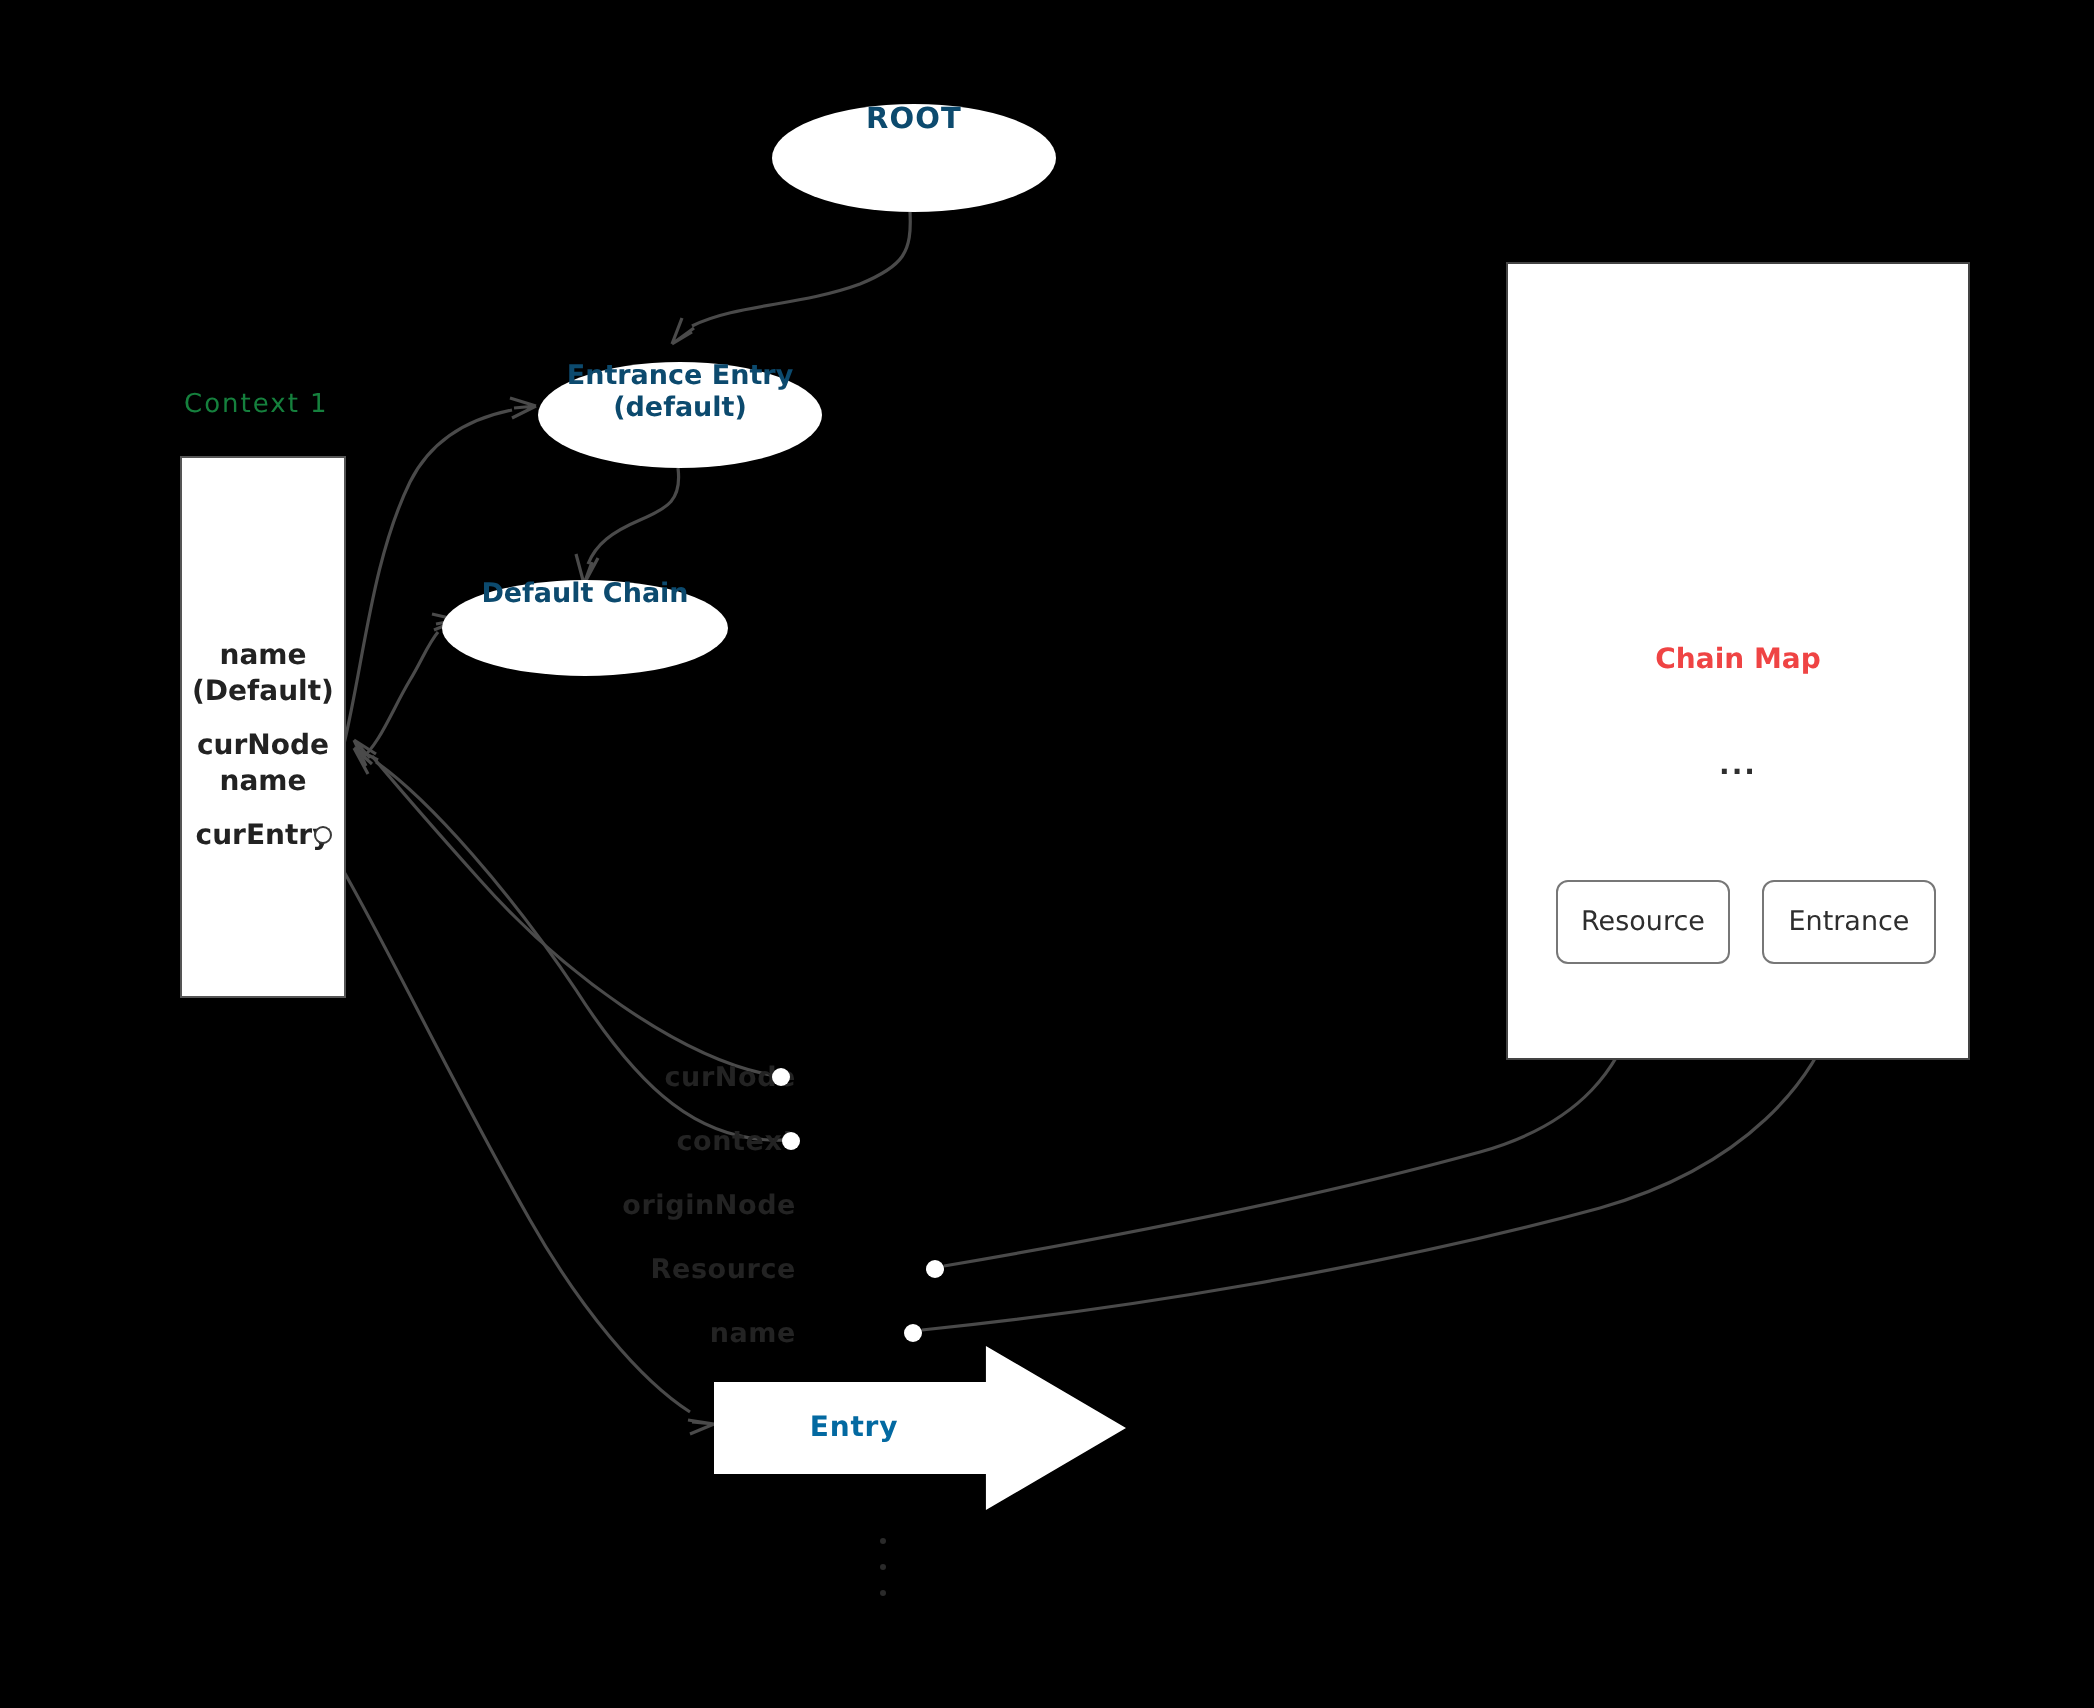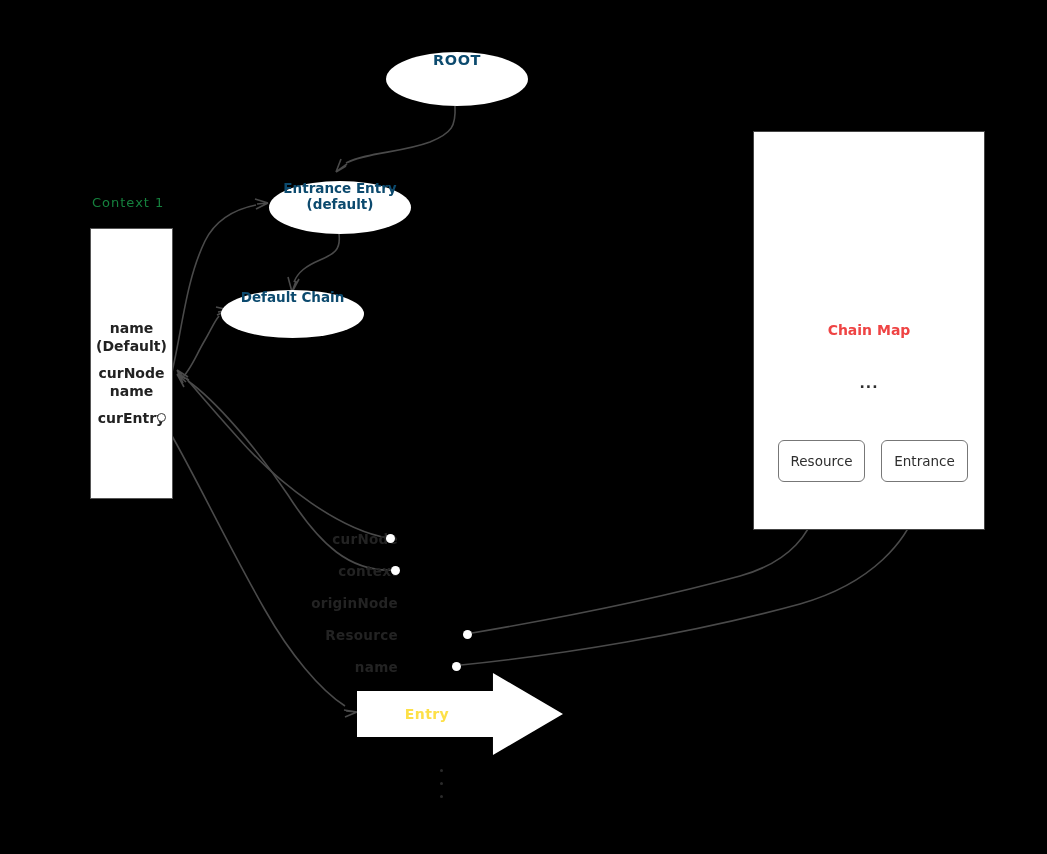--- a/index.html
+++ b/index.html
@@ -165,21 +165,21 @@
     position: absolute;
     left: 0;
     top: 0;
     width: 140px;
     height: 82px;
     display: flex;
     align-items: center;
     justify-content: center;
     font-size: 14px;
     font-weight: bold;
-    color: #fde047;
+    color: #0369a1;
     letter-spacing: .4px;
   }
 
   
   .entry-field {
     position: absolute;
     width: 200px;
     text-align: right;
     font-size: 13.5px;
     font-weight: bold;

